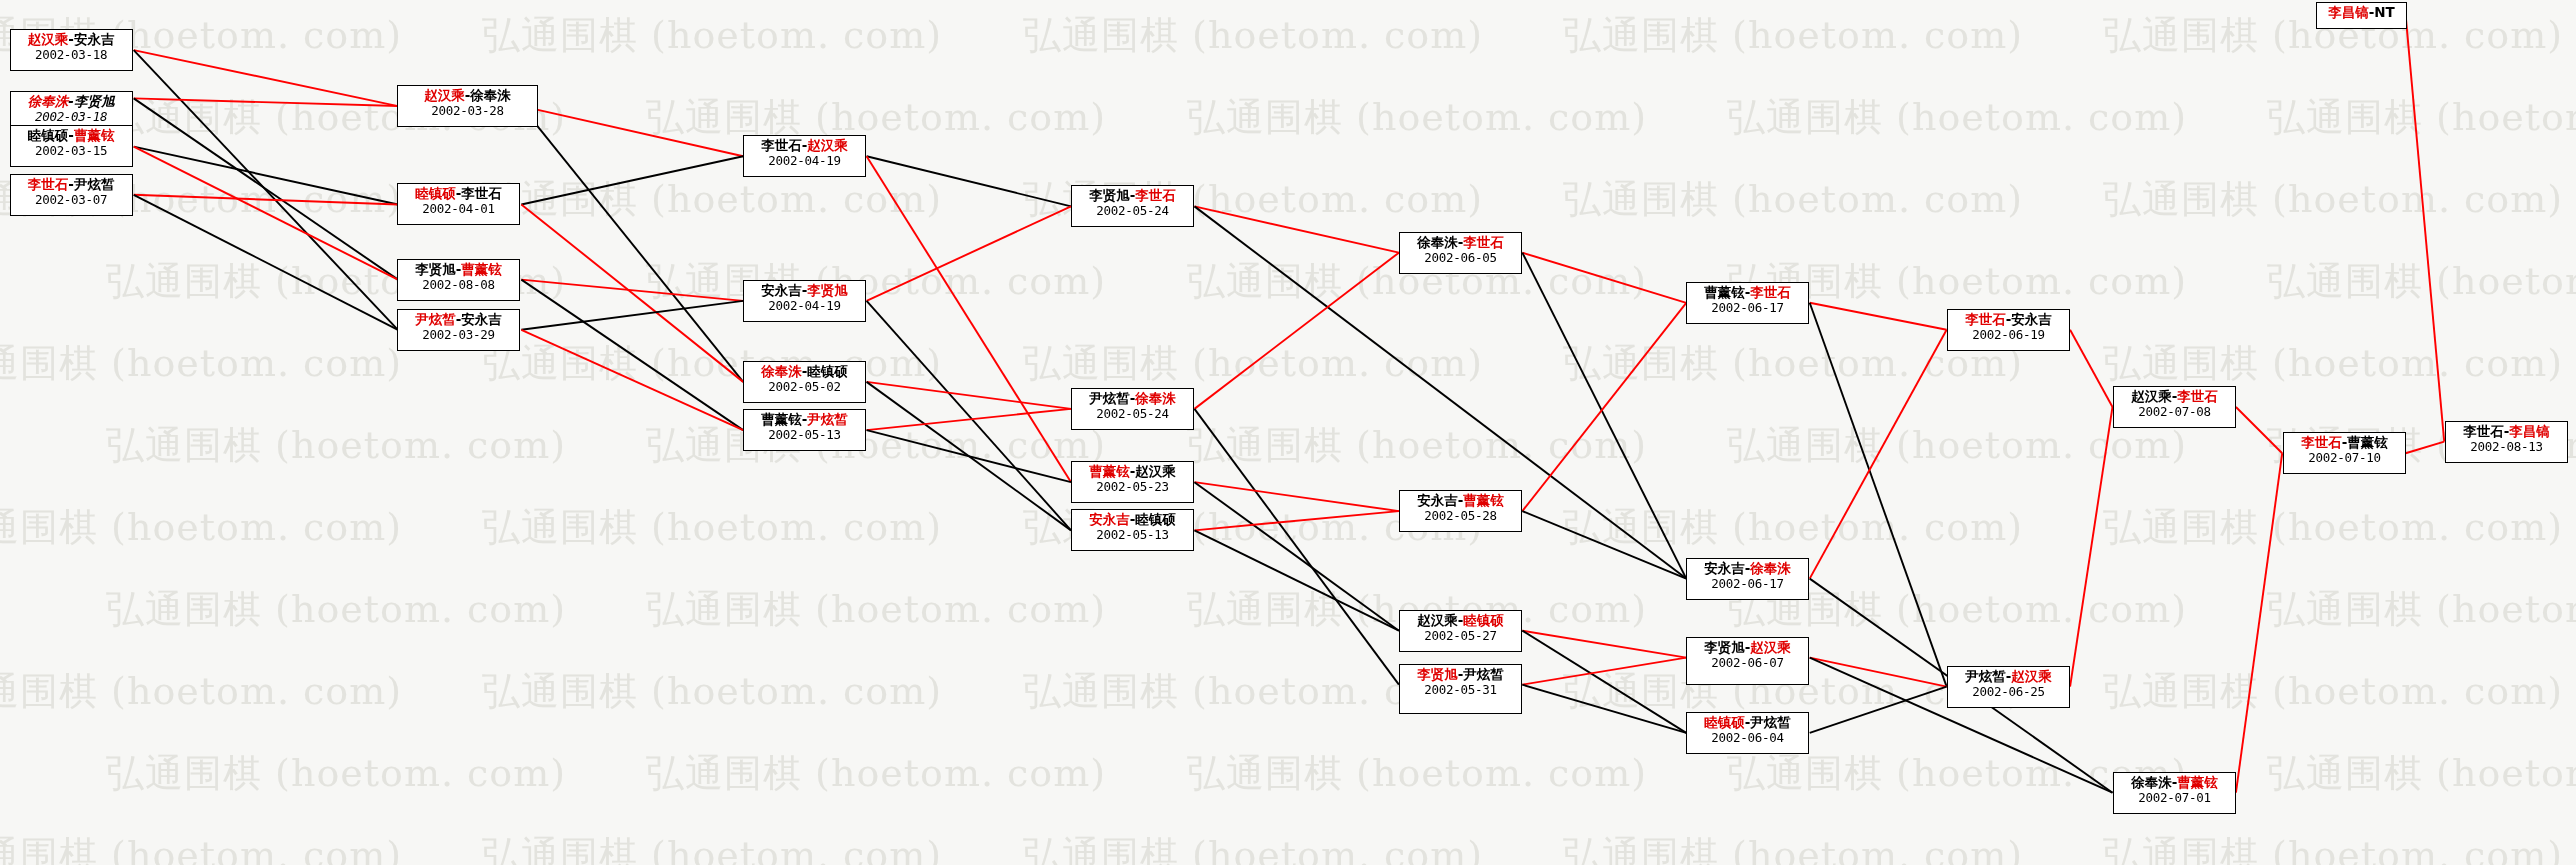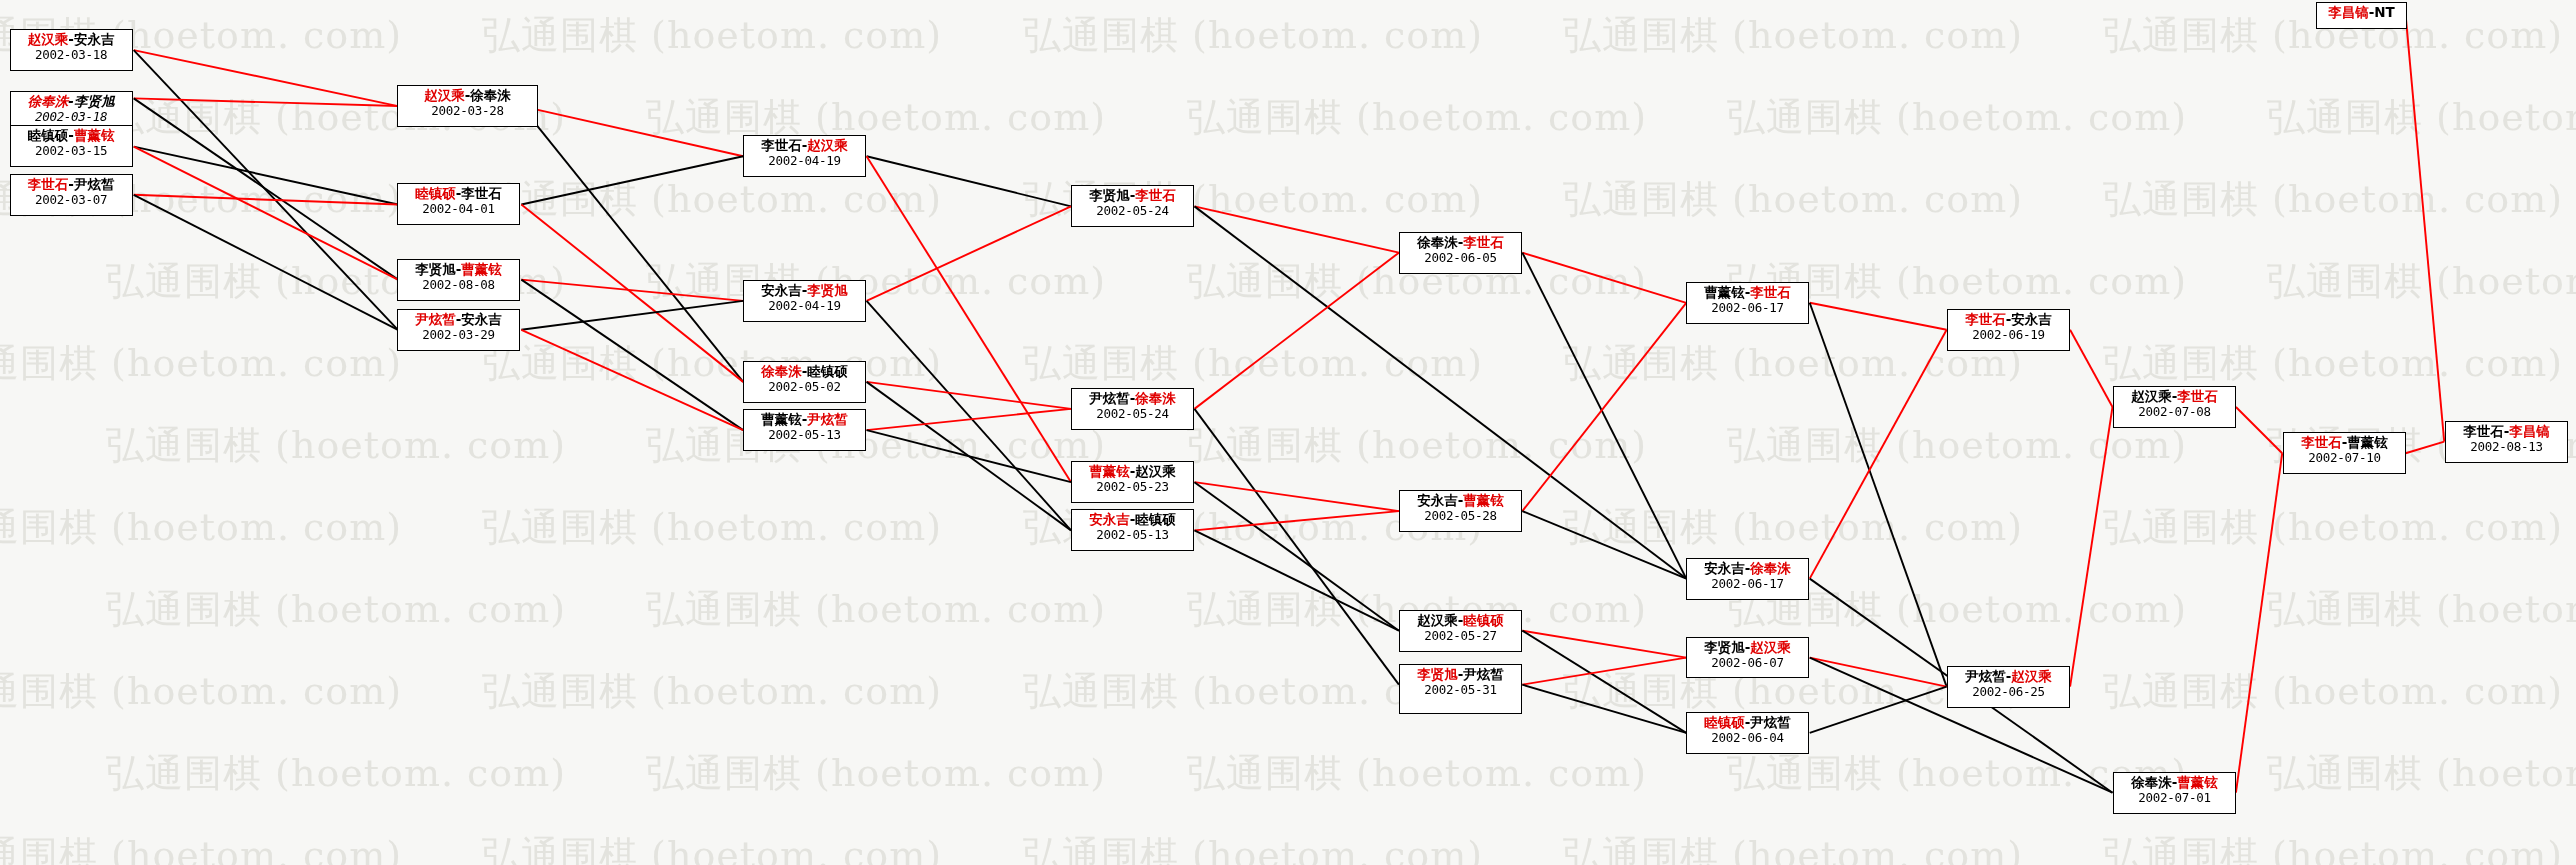--- a/index.html
+++ b/index.html
@@ -269,21 +269,21 @@
         <div class="date">2002-05-31</div>
       </div>
       <div class="node" style="left: 1686px; top: 282px; width: 123px; height: 42px; text-align: center;">
         <div class="players"><span class="lose">曹薰铉</span><span class="sep">-</span><span class="win">李世石</span></div>
         <div class="date">2002-06-17</div>
       </div>
       <div class="node" style="left: 1686px; top: 558px; width: 123px; height: 42px;">
         <div class="players"><span class="lose">安永吉</span><span class="sep">-</span><span class="win">徐奉洙</span></div>
         <div class="date">2002-06-17</div>
       </div>
-      <div class="node" style="left: 1686px; top: 637px; width: 123px; height: 41px;">
+      <div class="node" style="left: 1686px; top: 637px; width: 123px; height: 48px;">
         <div class="players"><span class="lose">李贤旭</span><span class="sep">-</span><span class="win">赵汉乘</span></div>
         <div class="date">2002-06-07</div>
       </div>
       <div class="node" style="left: 1686px; top: 712px; width: 123px; height: 42px;">
         <div class="players"><span class="win">睦镇硕</span><span class="sep">-</span><span class="lose">尹炫皙</span></div>
         <div class="date">2002-06-04</div>
       </div>
       <div class="node" style="left: 1947px; top: 309px; width: 123px; height: 42px;">
         <div class="players"><span class="win">李世石</span><span class="sep">-</span><span class="lose">安永吉</span></div>
         <div class="date">2002-06-19</div>

